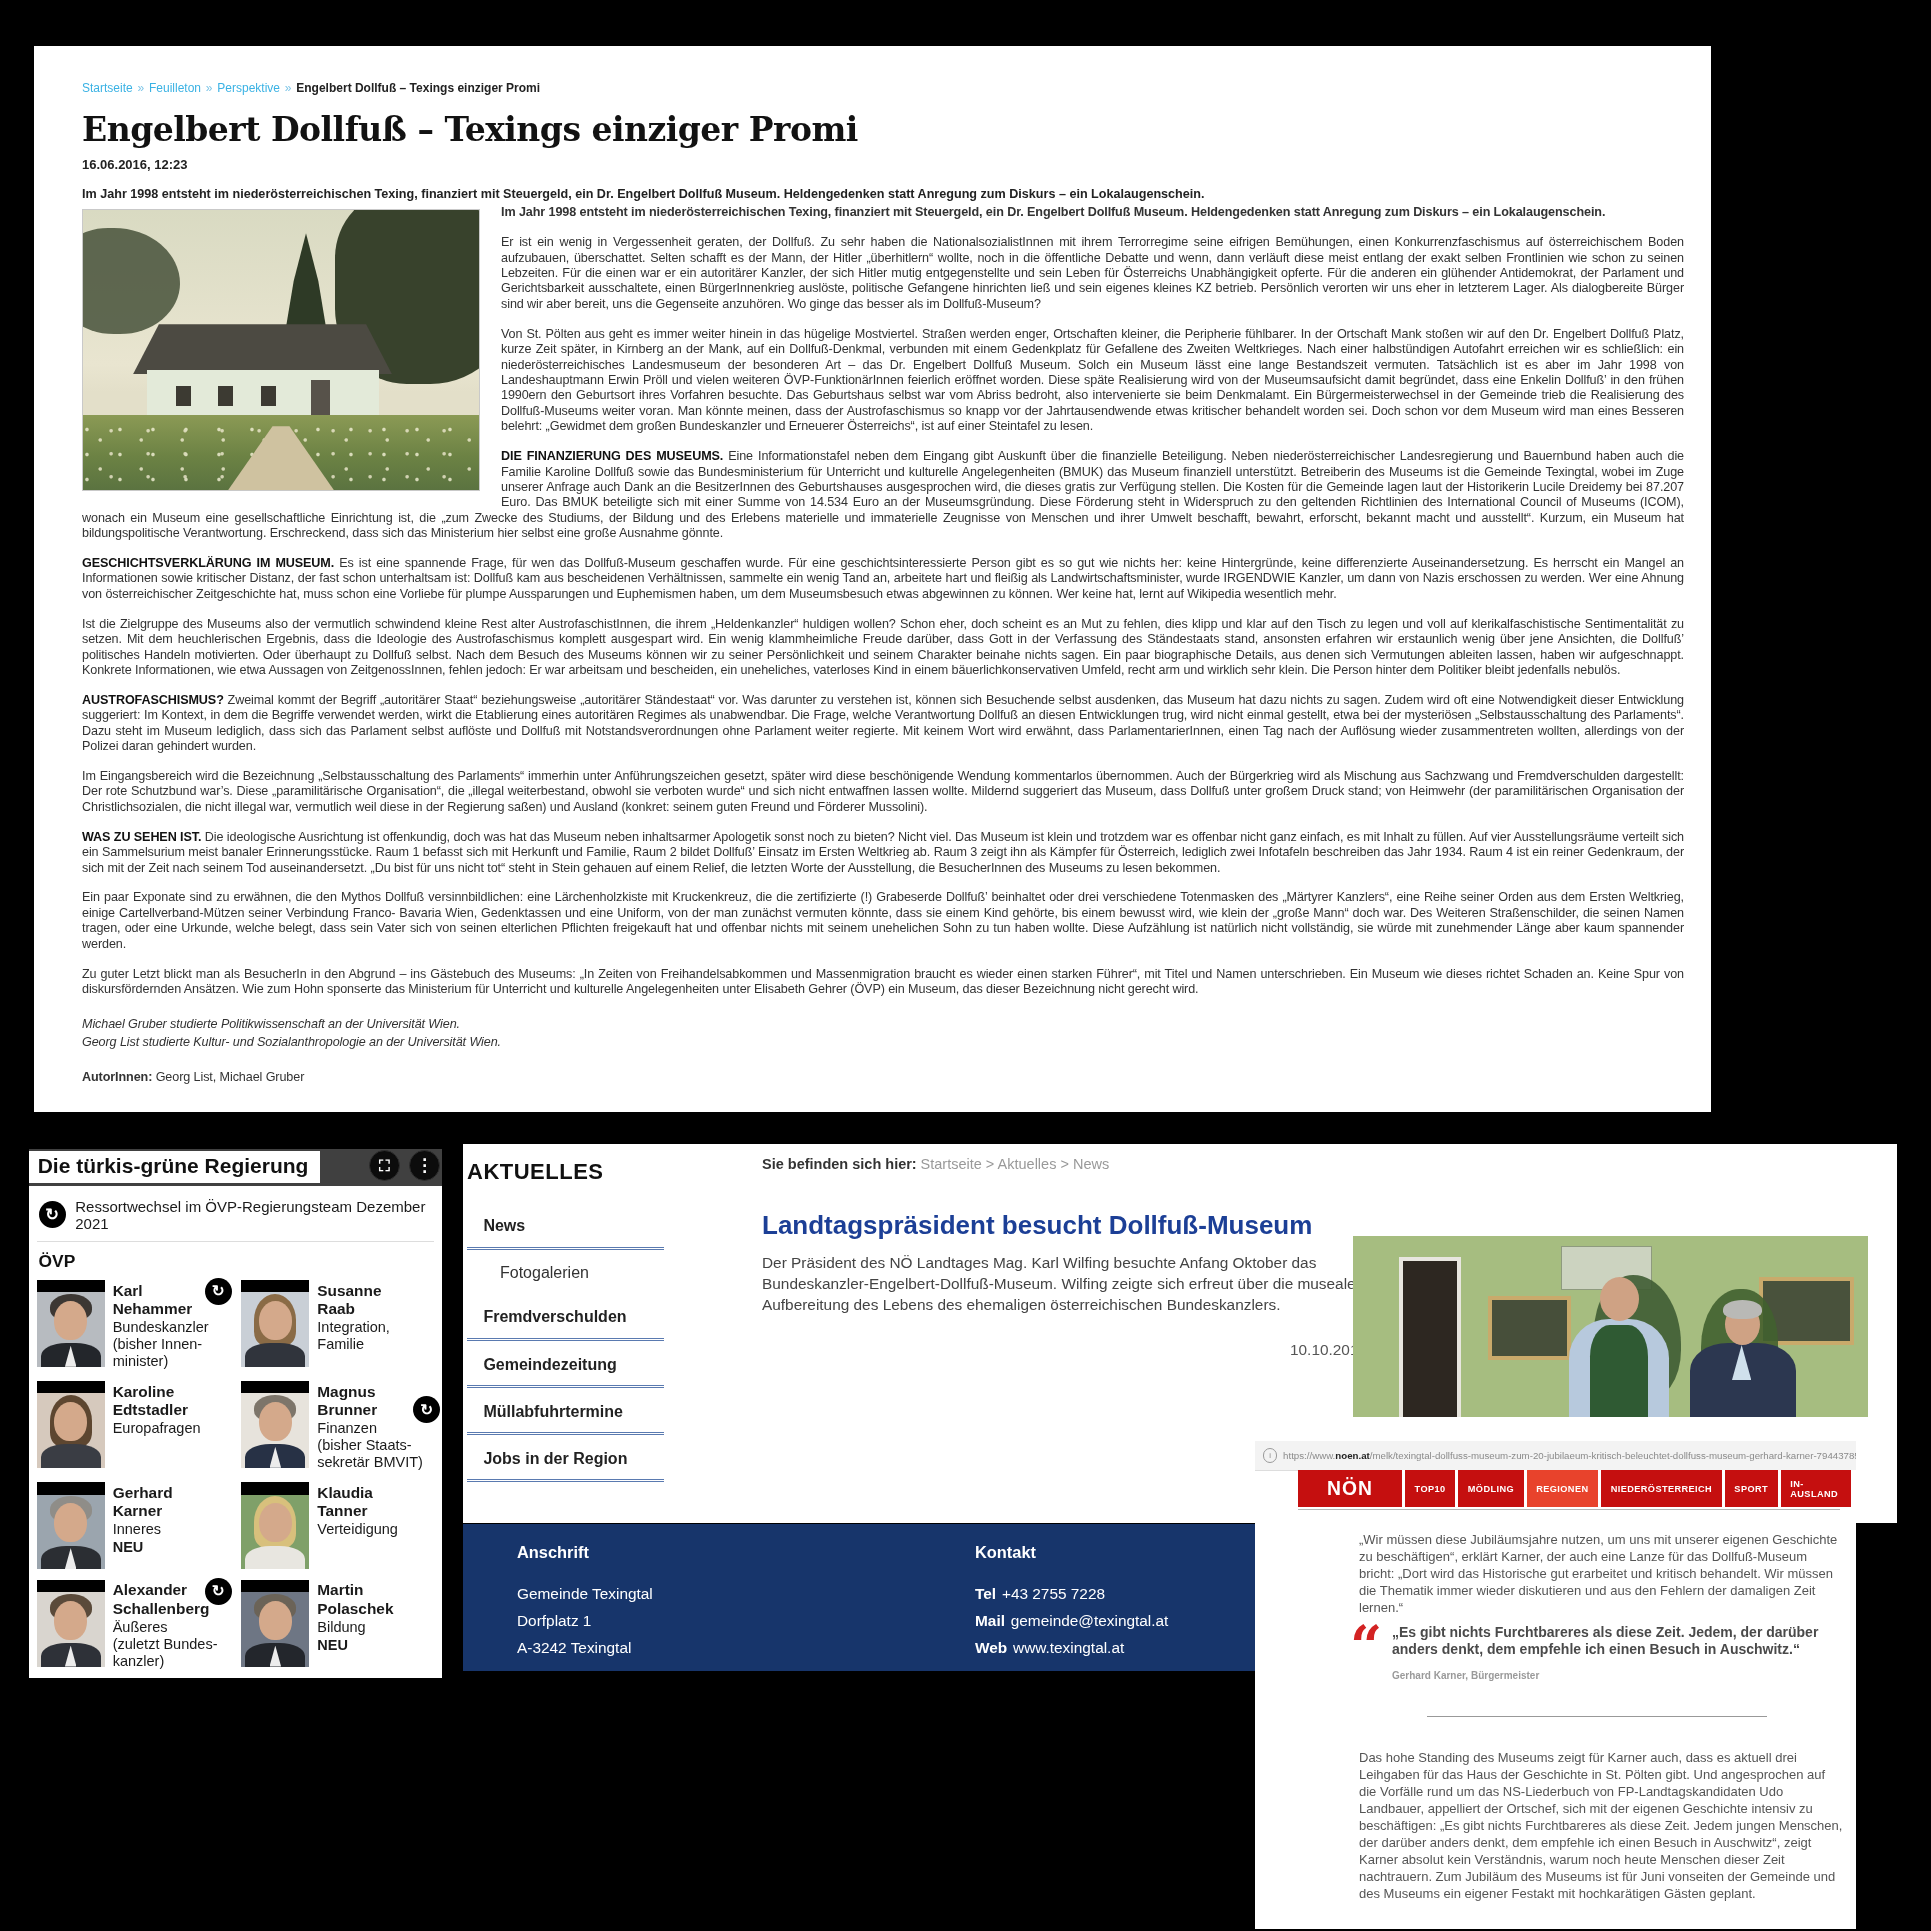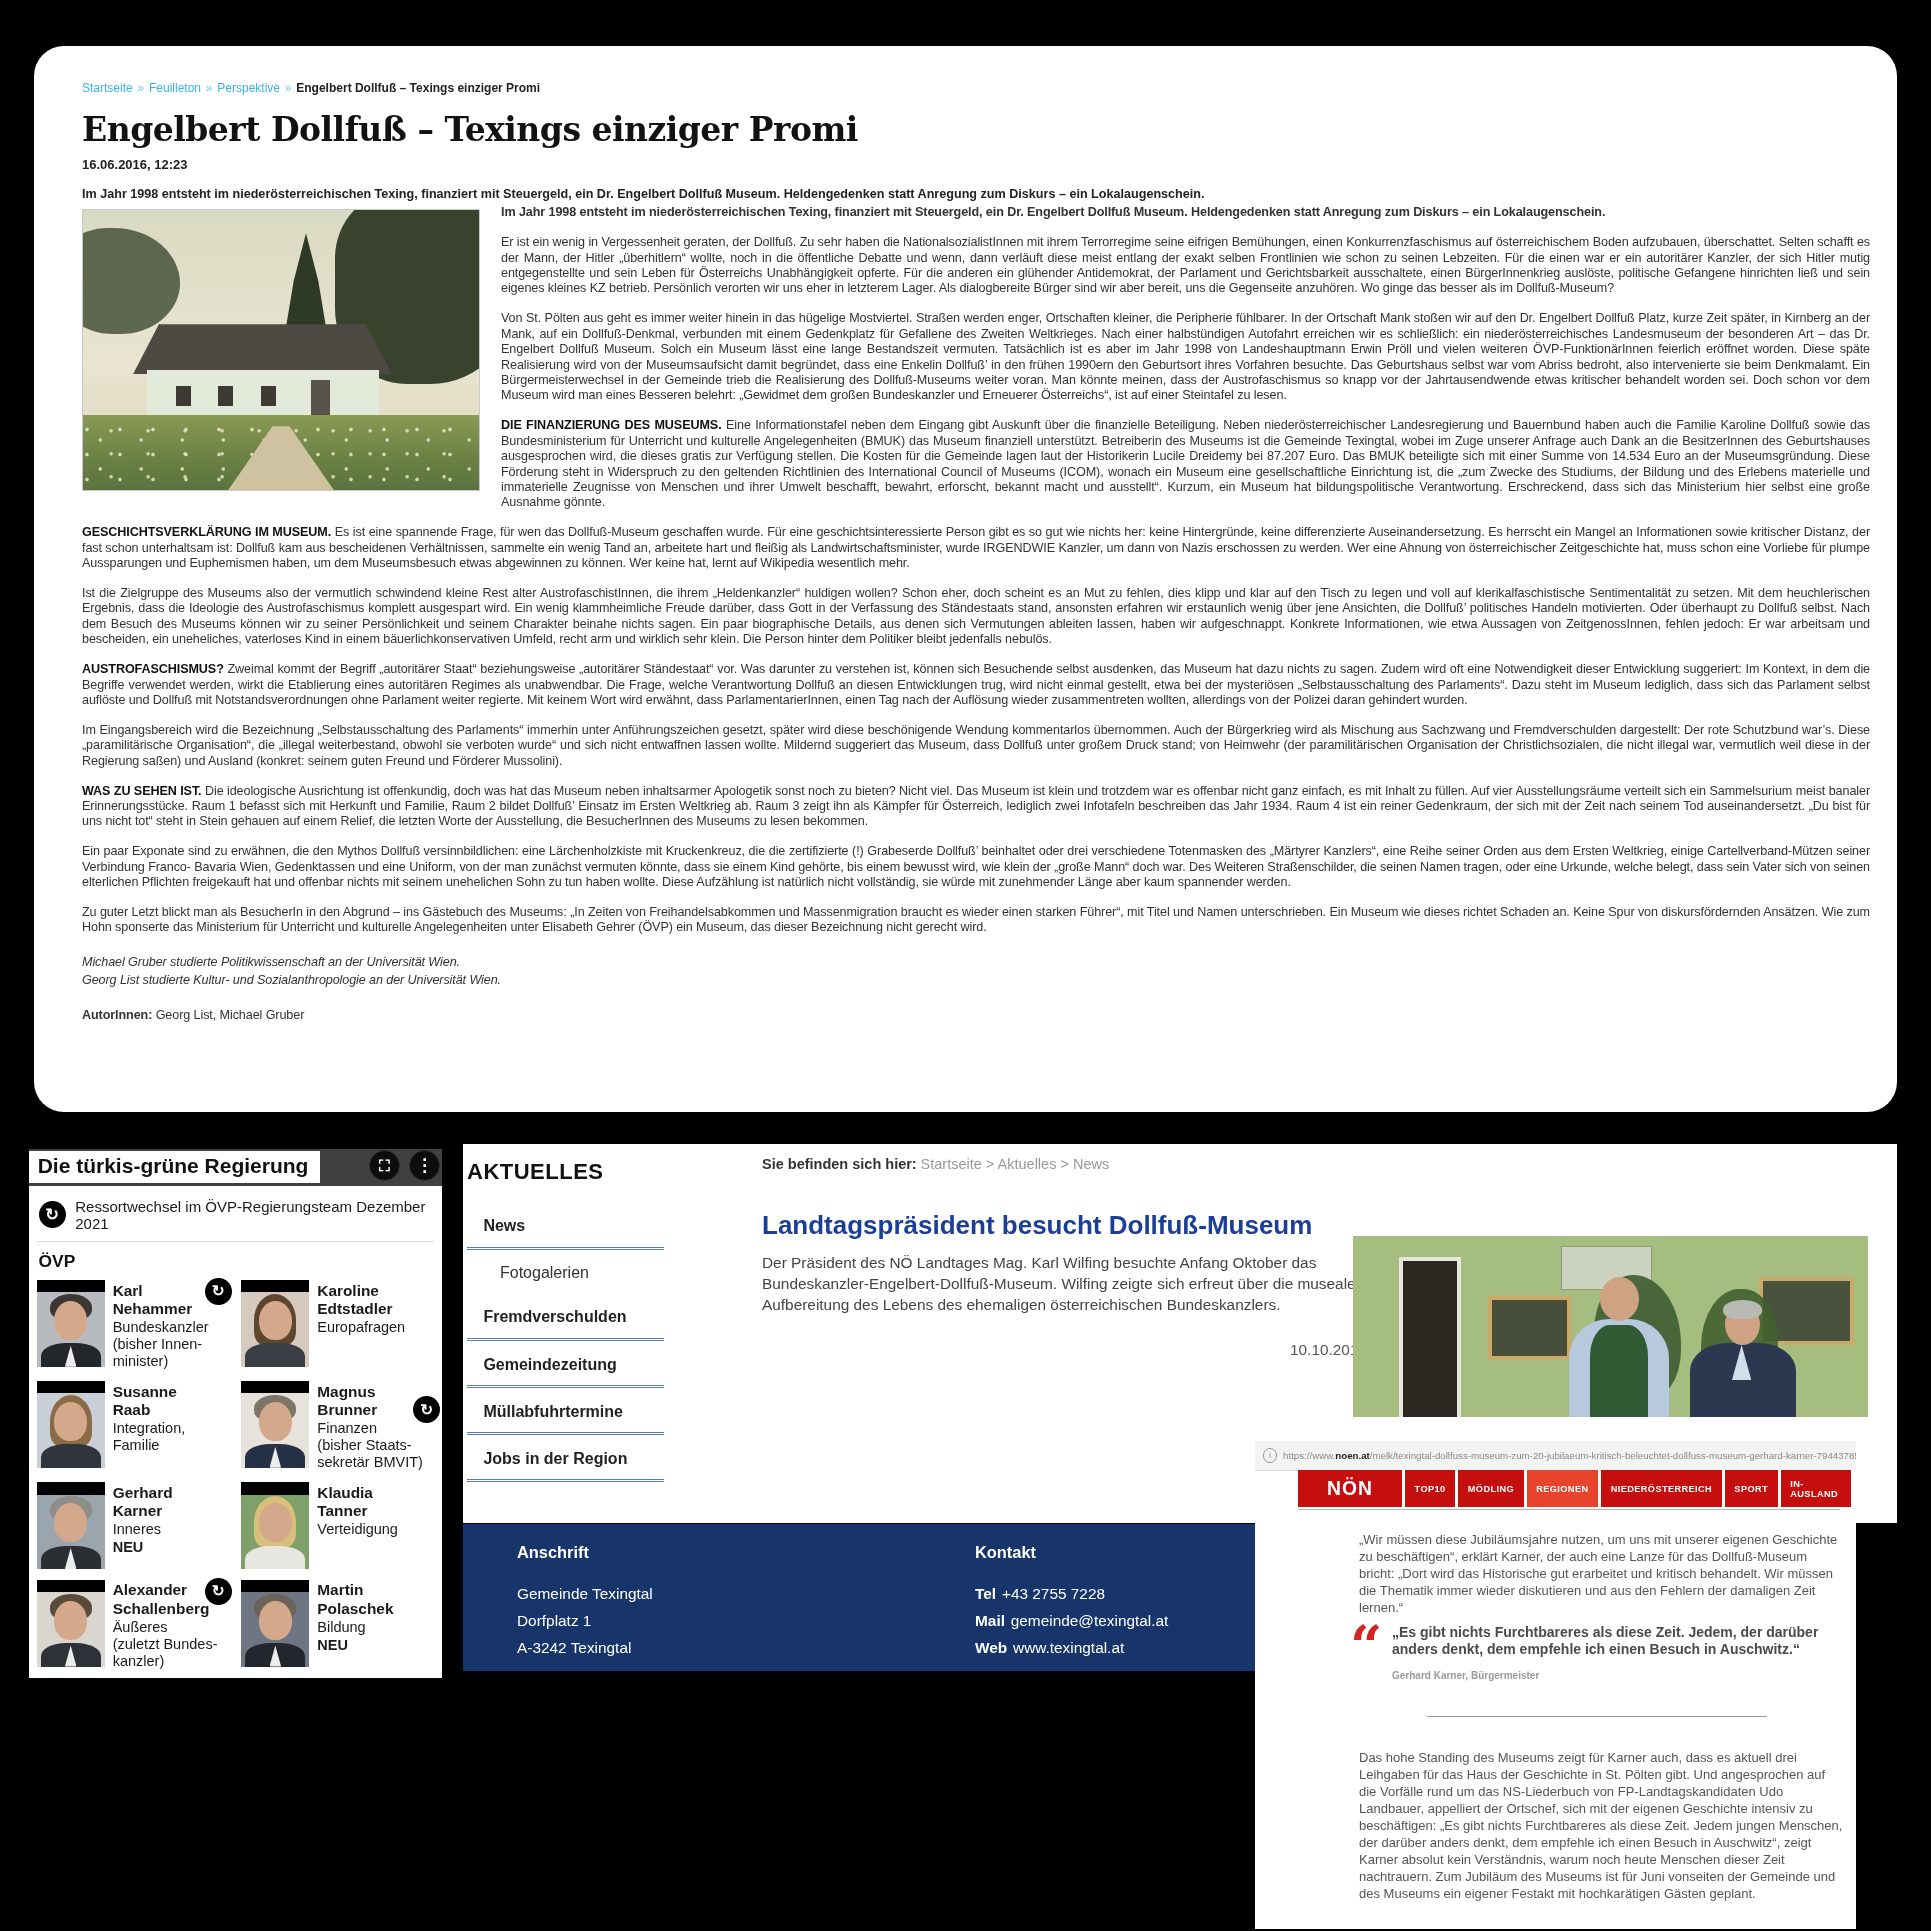--- a/index.html
+++ b/index.html
@@ -1,21 +1,21 @@
 <!DOCTYPE html>
 <html><head>
 <meta charset="utf-8">
 <style>
   html,body{margin:0;padding:0;background:#000;}
   .canvas{position:relative;width:1931px;height:1931px;background:#000;overflow:hidden;
           font-family:"Liberation Sans",sans-serif;}
   .panel{position:absolute;background:#fff;box-sizing:border-box;}
 
   
-  .article-panel{left:34px;top:46px;width:1863px;height:1066px;padding:35px 27px 10px 48px;overflow:hidden;border-radius:30px;}
+  .article-panel{left:34px;top:46px;width:1677px;height:1066px;padding:35px 27px 10px 48px;overflow:hidden;}
   .crumbs{font-size:12px;color:#3ab2e4;}
   .crumbs a{color:#3ab2e4;text-decoration:none;cursor:pointer;}
   .crumbs .sep{color:#7fc6e8;margin:0 4.8px;}
   .crumbs .cur{color:#222;font-weight:bold;}
   .art-title{font-family:"DejaVu Serif",serif;font-size:33px;font-weight:bold;color:#121212;
              margin:15.4px 0 7.7px 0;letter-spacing:-0.5px;}
   .art-date{font-size:13px;font-weight:bold;color:#222;margin-bottom:15.4px;}
   .art-lead{font-size:12.6px;font-weight:bold;color:#222;margin:0 0 3.9px 0;}
   .art-body{font-size:12.6px;line-height:15.4px;color:#333;text-align:justify;letter-spacing:-0.1px;}
   .art-body p{margin:0 0 14.5px 0;}
@@ -231,46 +231,46 @@
           <div class="minfo">
               <div class="mname">Karl
 Nehammer</div>
               <div class="mrole">Bundeskanzler
 (bisher Innen-
 minister)</div>
             </div>
           <span class="refresh-badge">↻</span>
         </div>
 
-        <div class="member m2">
-          <div class="mphoto p2 long">
-              <div class="mhair"></div>
-              <div class="mface"></div>
-              <div class="mtorso"></div>
-              <div class="mbar"></div>
-            </div>
-          <div class="minfo">
-              <div class="mname">Karoline
-Edtstadler</div>
-              <div class="mrole">Europafragen</div>
-            </div>
-        </div>
-
         <div class="member m1">
           <div class="mphoto p1 long">
               <div class="mhair"></div>
               <div class="mface"></div>
               <div class="mtorso"></div>
               <div class="mbar"></div>
             </div>
           <div class="minfo">
               <div class="mname">Susanne
 Raab</div>
               <div class="mrole">Integration,
 Familie</div>
+            </div>
+        </div>
+
+        <div class="member m2">
+          <div class="mphoto p2 long">
+              <div class="mhair"></div>
+              <div class="mface"></div>
+              <div class="mtorso"></div>
+              <div class="mbar"></div>
+            </div>
+          <div class="minfo">
+              <div class="mname">Karoline
+Edtstadler</div>
+              <div class="mrole">Europafragen</div>
             </div>
         </div>
 
         <div class="member m3">
           <div class="mphoto p3">
               <div class="mhair"></div>
               <div class="mface"></div>
               <div class="mtorso"></div>
               <div class="mshirt"></div>
               <div class="mbar"></div>

